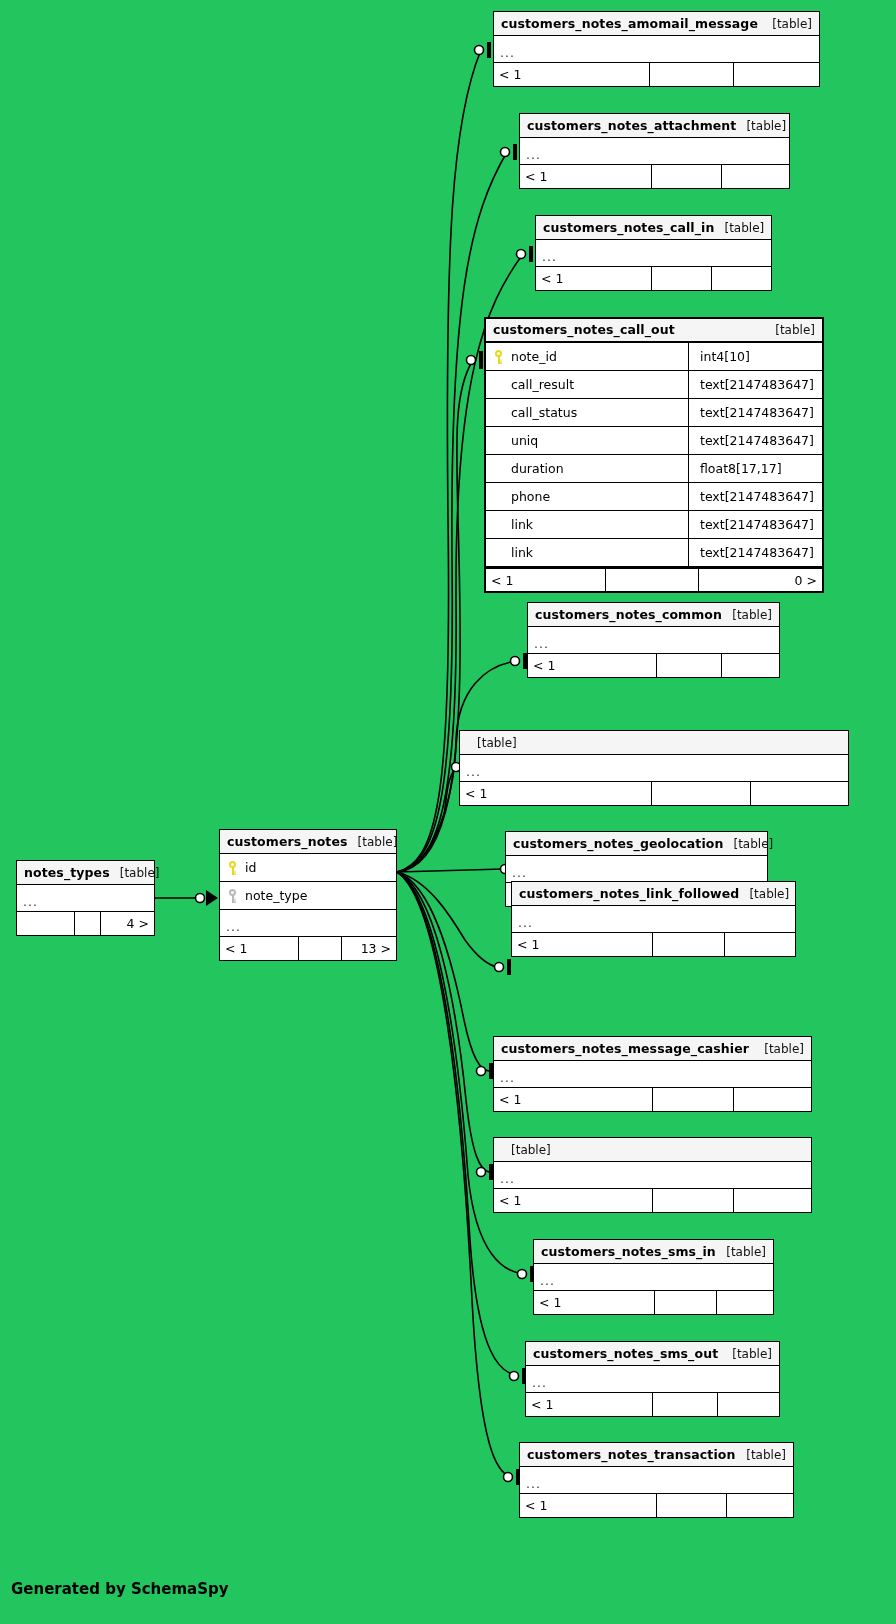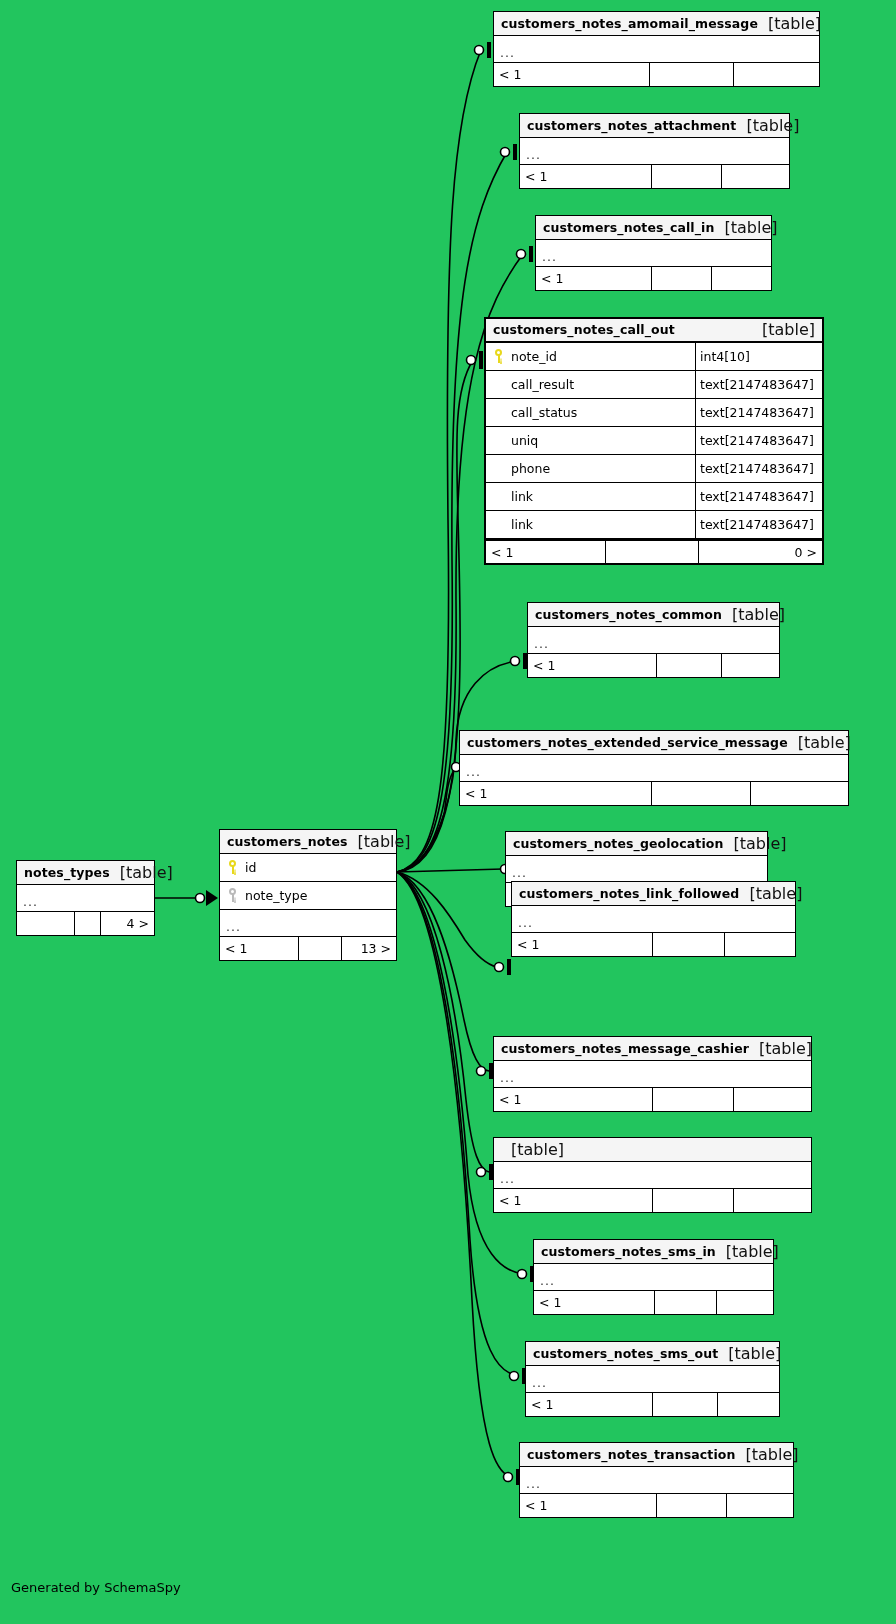--- a/index.html
+++ b/index.html
@@ -52,45 +52,46 @@
     white-space: nowrap;
   }
   .tbl.emph > .tbl-head { border-bottom-width: 2px; }
   .tbl-name {
     font-weight: bold;
     font-size: 12.5px;
     letter-spacing: 0.1px;
   }
   .tbl-kind {
     font-weight: normal;
-    font-size: 16px;
+    font-size: 12px;
     color: #111111;
     padding-left: 10px;
   }
 
   .row {
     display: flex;
     height: 28px;
     border-bottom: 1px solid #000000;
     box-sizing: border-box;
     align-items: center;
   }
   .row:last-of-type { border-bottom: none; }
   .row-name {
     flex: 1 1 auto;
     padding-left: 7px;
     display: flex;
+    align-items: center;
     gap: 7px;
     white-space: nowrap;
     overflow: hidden;
   }
   .row-type {
     flex: 0 0 auto;
     border-left: 1px solid #000000;
-    padding-left: 4px;
+    padding-left: 11px;
     height: 100%;
     display: flex;
     align-items: center;
     white-space: nowrap;
     overflow: hidden;
     font-size: 12.5px;
   }
   .ellipsis-row {
     height: 26px;
     display: flex;
@@ -147,23 +148,24 @@
     font-size: 12.5px;
     padding: 0 5px;
   }
   .foot-l { justify-content: flex-start; }
   .foot-m { justify-content: center; border-left: 1px solid #000; }
   .foot-r { justify-content: flex-end; border-left: 1px solid #000; }
 
   .credit {
     position: absolute;
     left: 11px;
-    font-size: 13px;
+    font-size: 15px;
     color: #000;
     white-space: nowrap;
+    font-weight: bold;
   }
 </style>
 </head>
 <body>
 
 <div id="canvas">
 
   <svg id="edges" viewBox="0 0 896 1624" xmlns="http://www.w3.org/2000/svg">
     <g fill="none" stroke="#000000" stroke-width="1.6">
 
@@ -314,20 +316,27 @@
     <div class="row">
       <div class="row-name">
         <span class="key" style="visibility:hidden"></span>
         <span>uniq</span>
       </div>
       <div class="row-type" style="width:122px">text[2147483647]</div>
     </div>
     <div class="row">
       <div class="row-name">
         <span class="key" style="visibility:hidden"></span>
+        <span>duration</span>
+      </div>
+      <div class="row-type" style="width:122px">float8[17,17]</div>
+    </div>
+    <div class="row">
+      <div class="row-name">
+        <span class="key" style="visibility:hidden"></span>
         <span>phone</span>
       </div>
       <div class="row-type" style="width:122px">text[2147483647]</div>
     </div>
     <div class="row">
       <div class="row-name">
         <span class="key" style="visibility:hidden"></span>
         <span>link</span>
       </div>
       <div class="row-type" style="width:122px">text[2147483647]</div>
@@ -355,21 +364,20 @@
     <div class="ellipsis-row">...</div>
     <div class="tbl-foot">
       <div class="foot-l" style="width:128px">&lt; 1</div>
       <div class="foot-m" style="width:65px"></div>
       <div class="foot-r" style="flex:1"></div>
     </div>
   </div>
 
   <div class="tbl" style="left:459px; top:730px; width:390px;">
     <div class="tbl-head">
-      <span class="tbl-name">customers_notes_extended_service_message</span>
       <span class="tbl-kind">[table]</span>
     </div>
     <div class="ellipsis-row">...</div>
     <div class="tbl-foot">
       <div class="foot-l" style="width:191px">&lt; 1</div>
       <div class="foot-m" style="width:99px"></div>
       <div class="foot-r" style="flex:1"></div>
     </div>
   </div>
 

